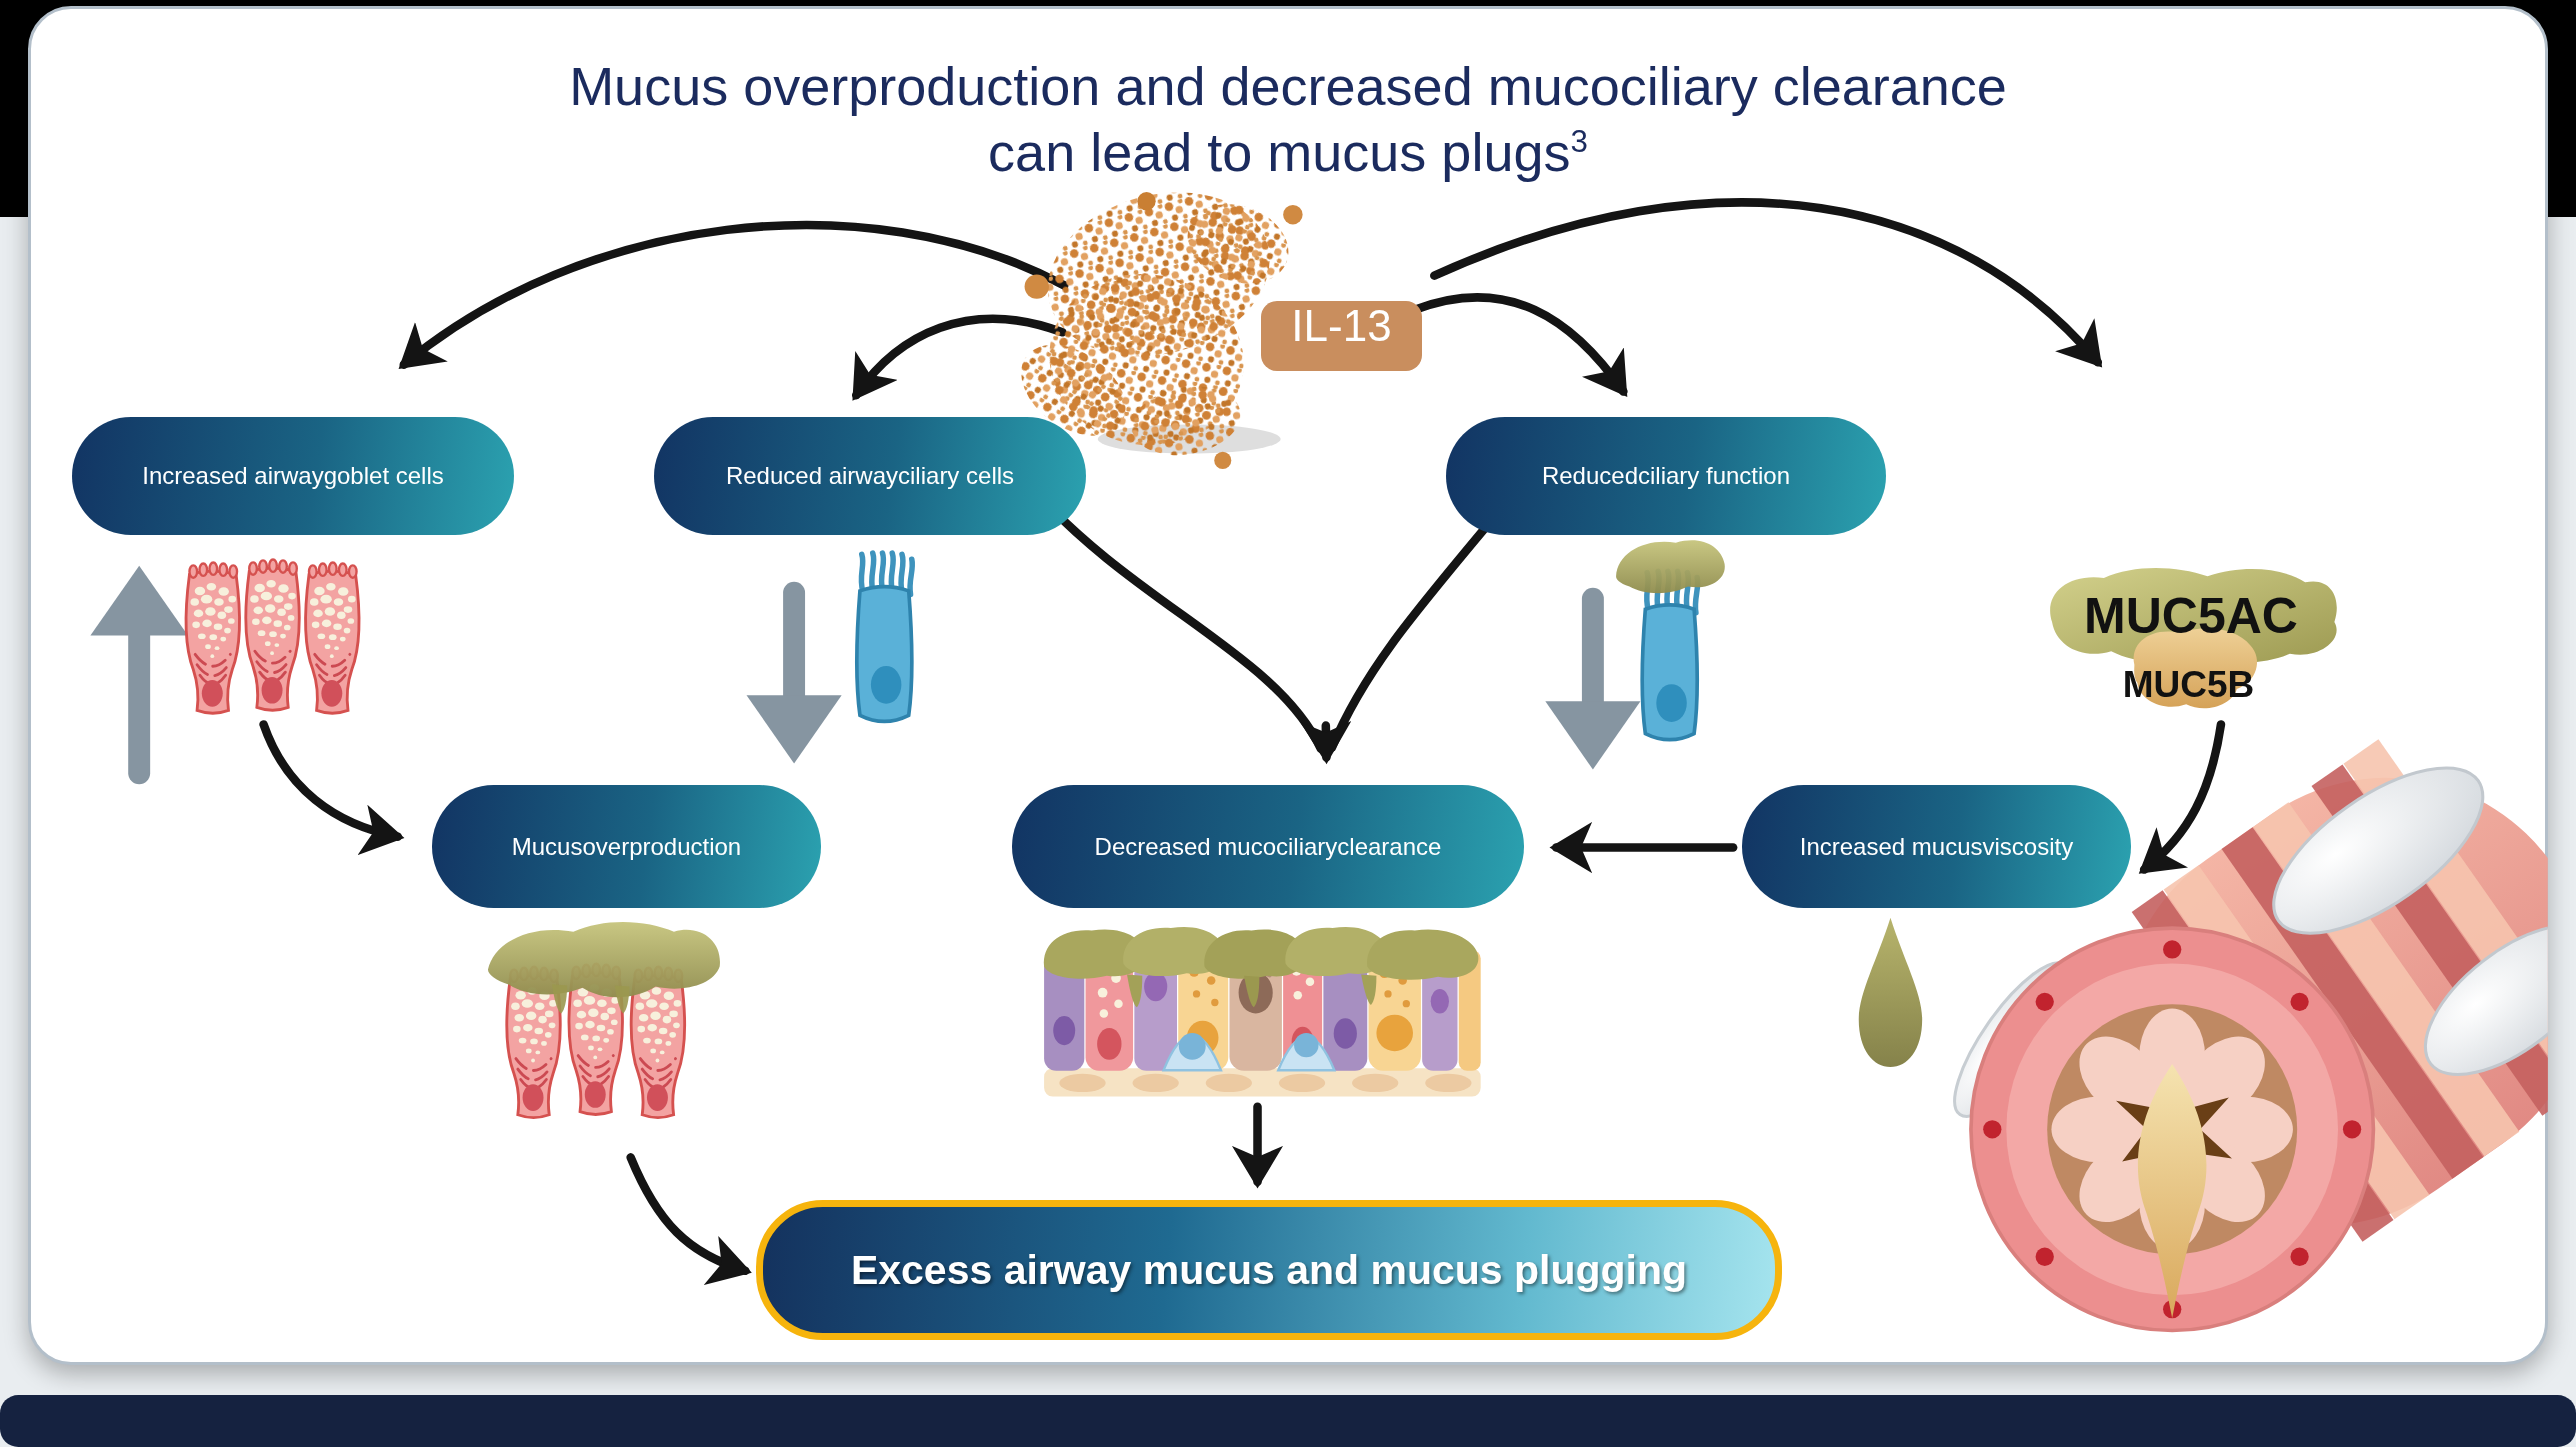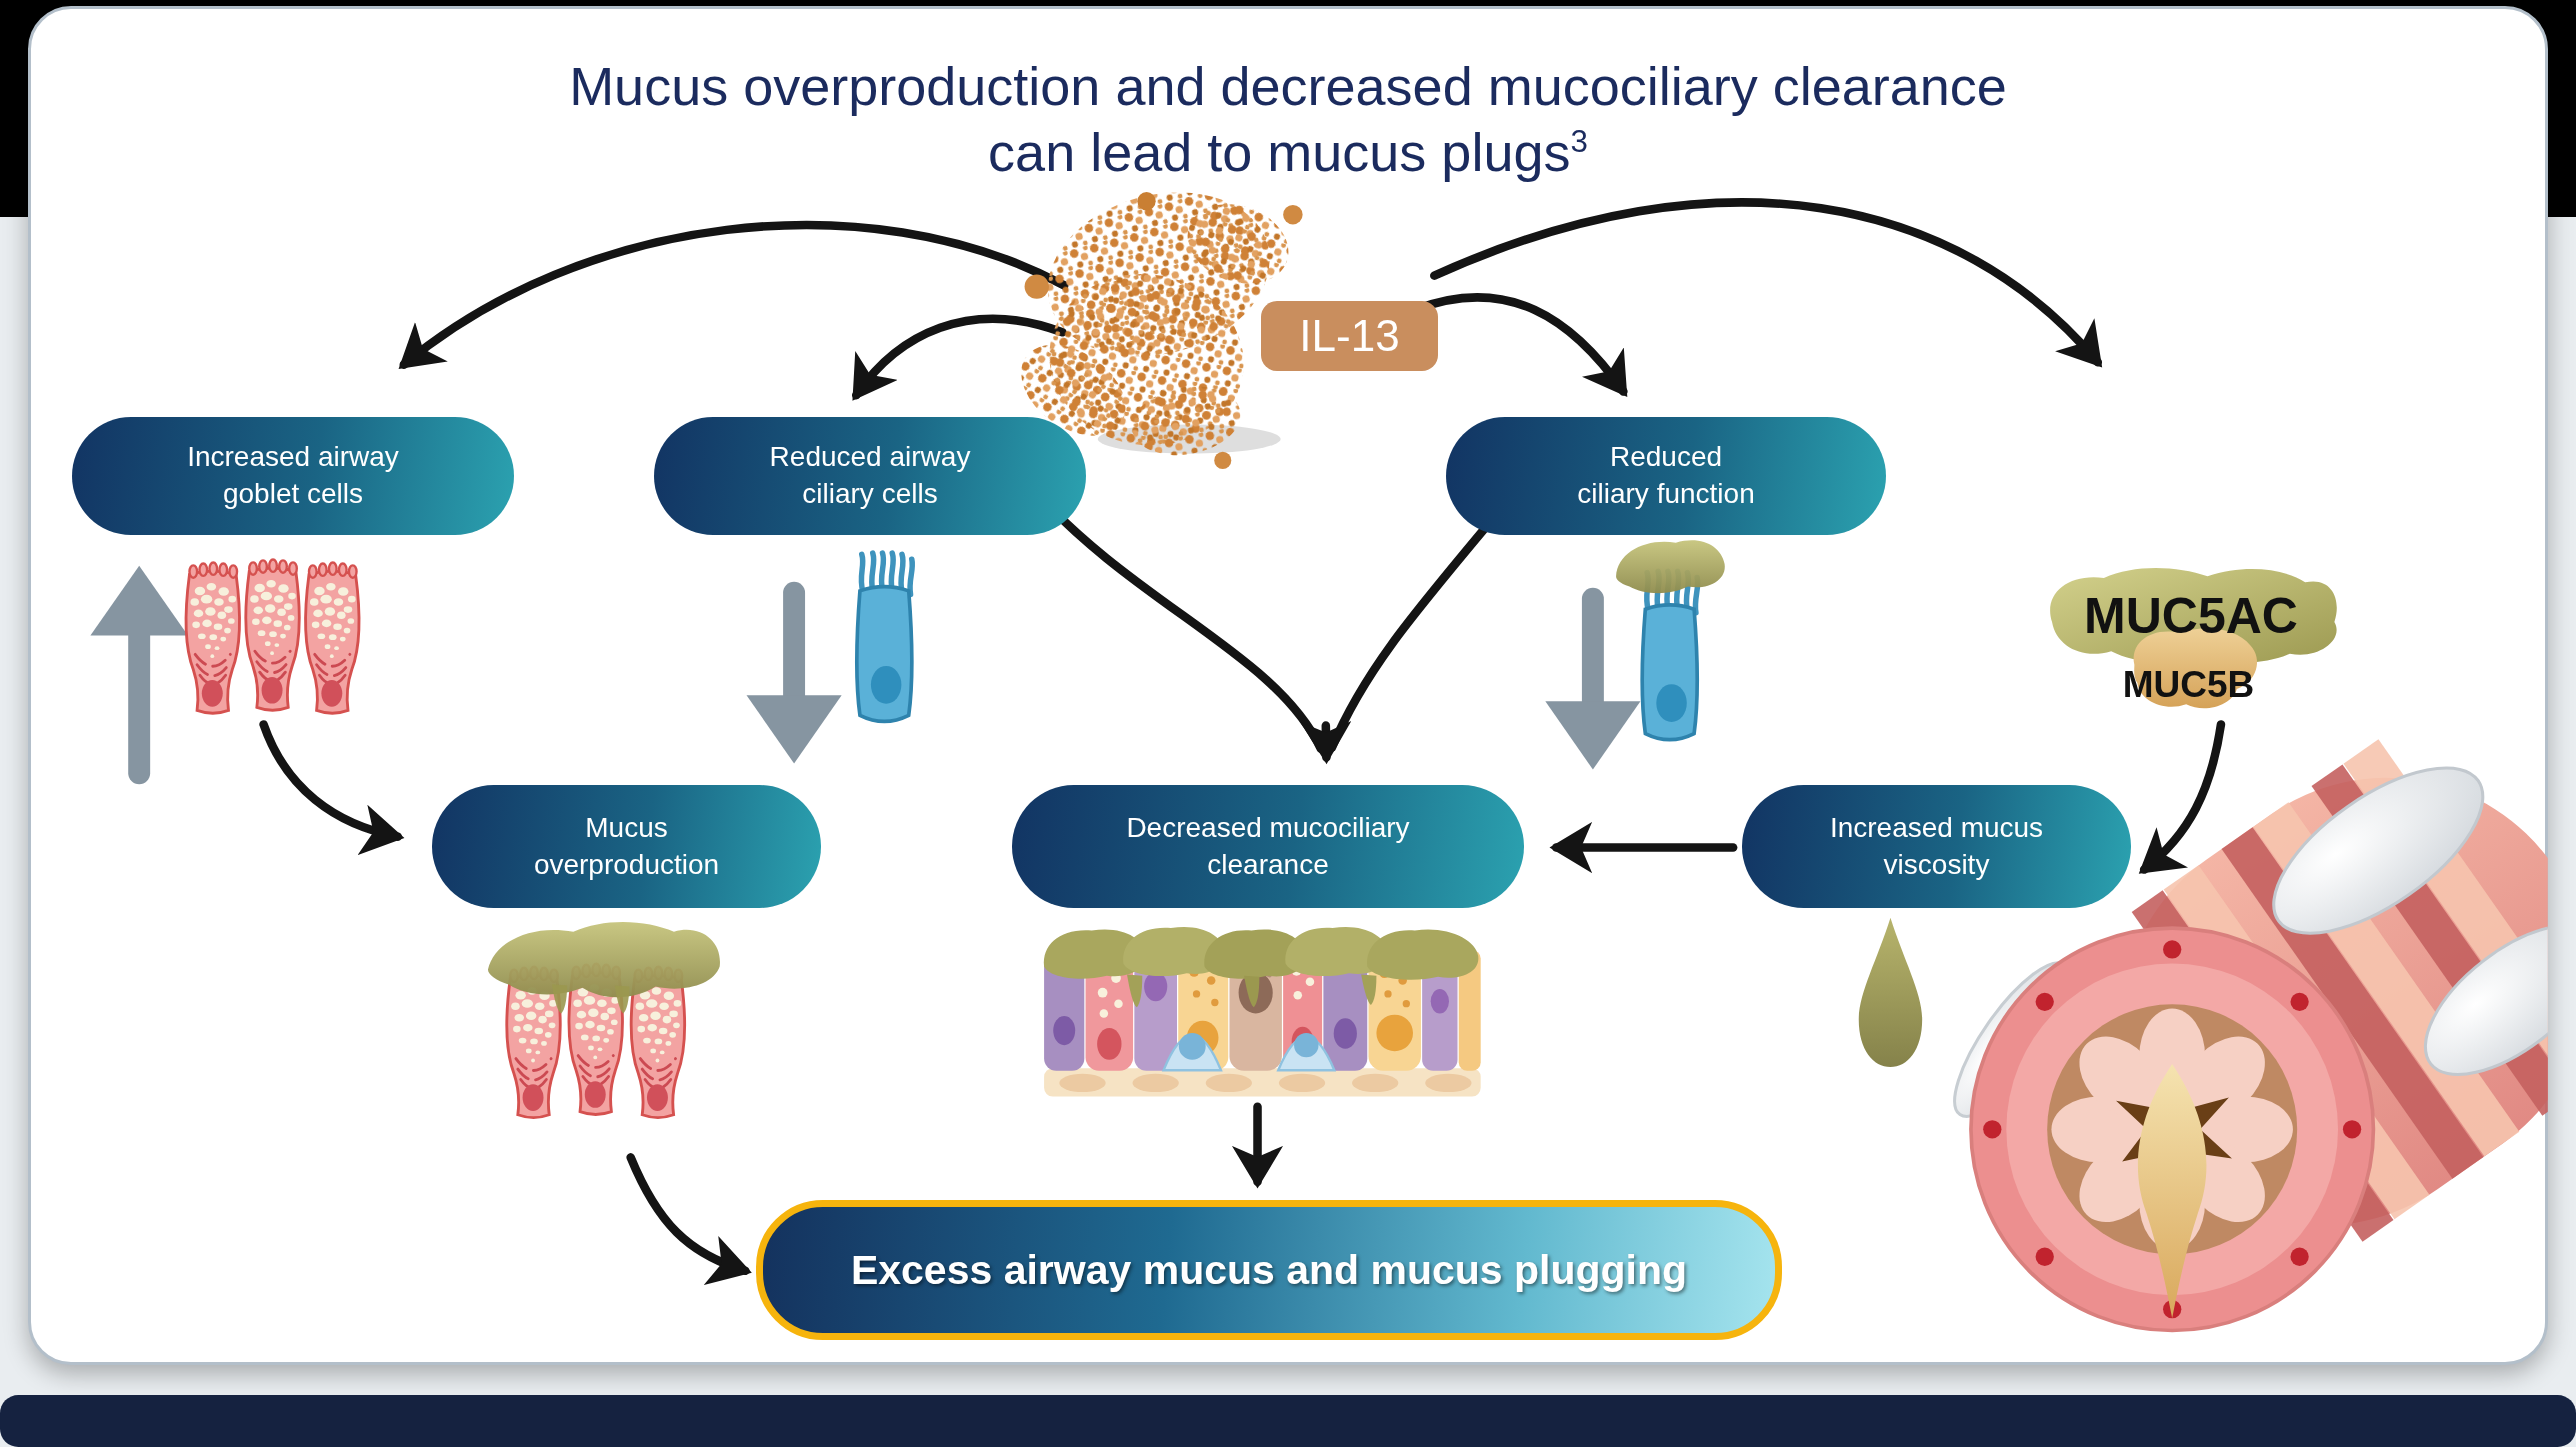--- a/index.html
+++ b/index.html
@@ -8,26 +8,26 @@
   .card{position:absolute;left:28px;top:6.1px;width:2520px;height:1359px;background:#ffffff;
         border:3px solid #b3bfca;border-radius:43px;box-sizing:border-box;z-index:1;
         box-shadow:0 8.5px 24.4px rgba(0,0,0,.28);}
   .art{position:absolute;left:0;top:0;width:2576px;height:1447px;z-index:2;pointer-events:none;}
   .footer-bar{position:absolute;left:0;top:1395px;width:2576px;height:52px;background:#152240;border-radius:18.3px;z-index:5;}
 
   .page-title{position:absolute;left:0;top:18.3px;width:2576px;text-align:center;color:#1b2b5e;
               font-size:54px;line-height:1.22;z-index:3;font-weight:500;}
   .page-title sup{font-size:0.58em;vertical-align:super;}
 
-  .chip-il13{position:absolute;left:1261px;top:301px;width:177px;height:70px;background:#c98e5e;
-             border-radius:16px;display:flex;align-items:center;justify-content:center;color:#fff;
+  .chip-il13{position:absolute;left:1261px;top:301px;width:161px;height:70px;background:#c98e5e;
+             border-radius:16px;display:flex;justify-content:center;color:#fff;
              font-size:44px;z-index:3;}
 
-  .pill{position:absolute;display:flex;flex-direction:column;justify-content:center;align-items:center;
-        color:#fff;font-size:28px;line-height:1.32;text-align:center;border-radius:609px;z-index:3;
+  .pill{position:absolute;display:flex;flex-direction:row;justify-content:center;align-items:center;
+        color:#fff;font-size:24px;line-height:1.32;text-align:center;border-radius:609px;z-index:3;
         background:linear-gradient(98deg,#123463 0%,#1a6484 55%,#2ba2b0 100%);}
   .n-goblet{left:72px;top:417px;width:442px;height:118px;}
   .n-cilcells{left:654px;top:417px;width:432px;height:118px;}
   .n-cilfunc{left:1446px;top:417px;width:440px;height:118px;}
   .n-mucratio{left:2018px;top:417px;width:476px;height:118px;}
   .n-overprod{left:432px;top:785px;width:389px;height:123px;}
   .n-clearance{left:1012px;top:785px;width:512px;height:123px;}
   .n-viscosity{left:1742px;top:785px;width:389px;height:123px;}
 
   .molecule-label{position:absolute;z-index:3;text-align:center;font-weight:bold;color:#111;}

